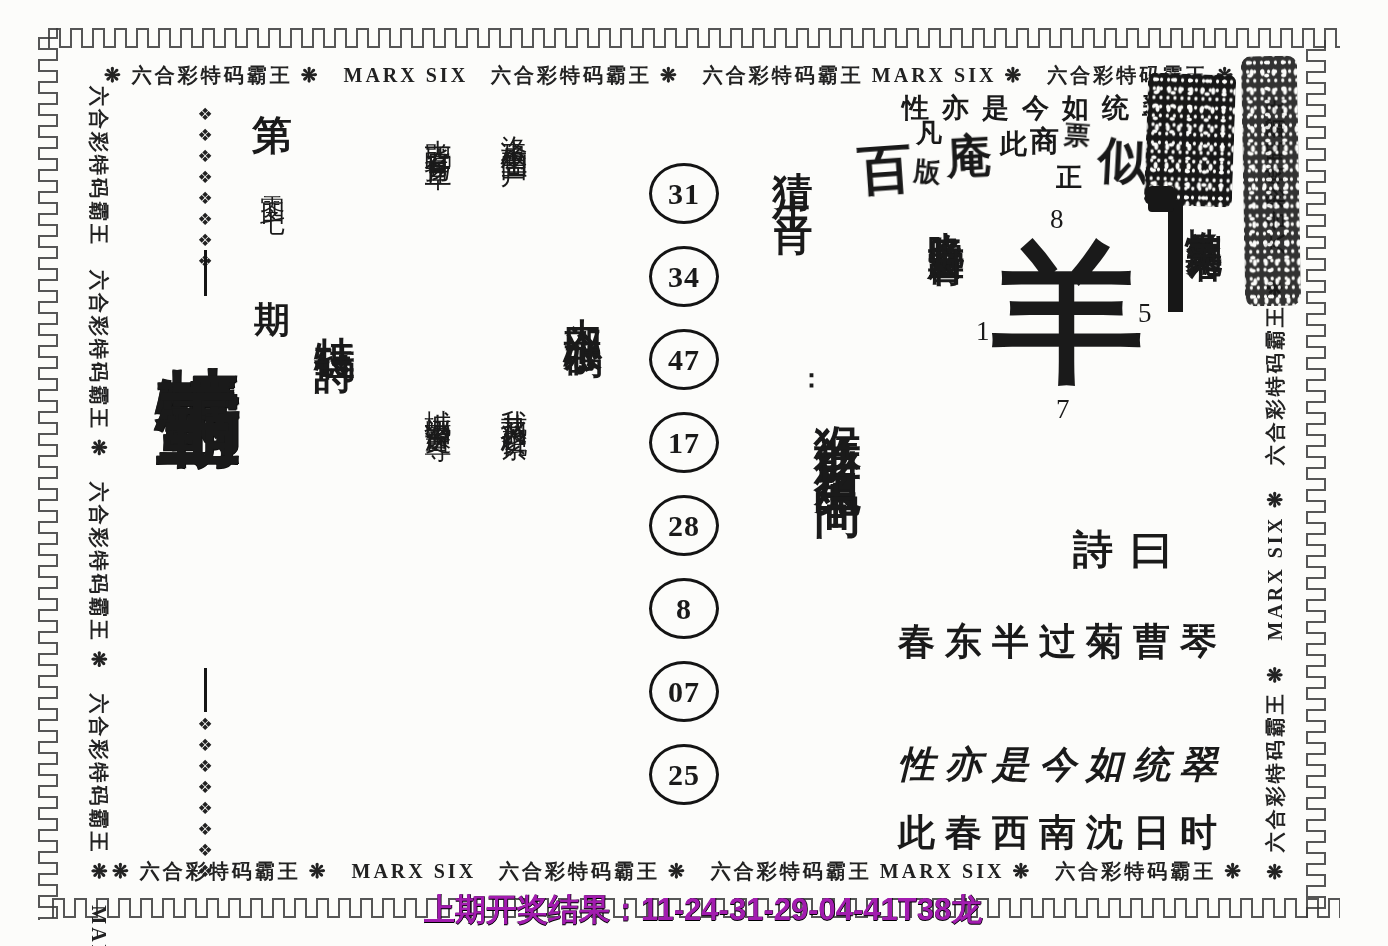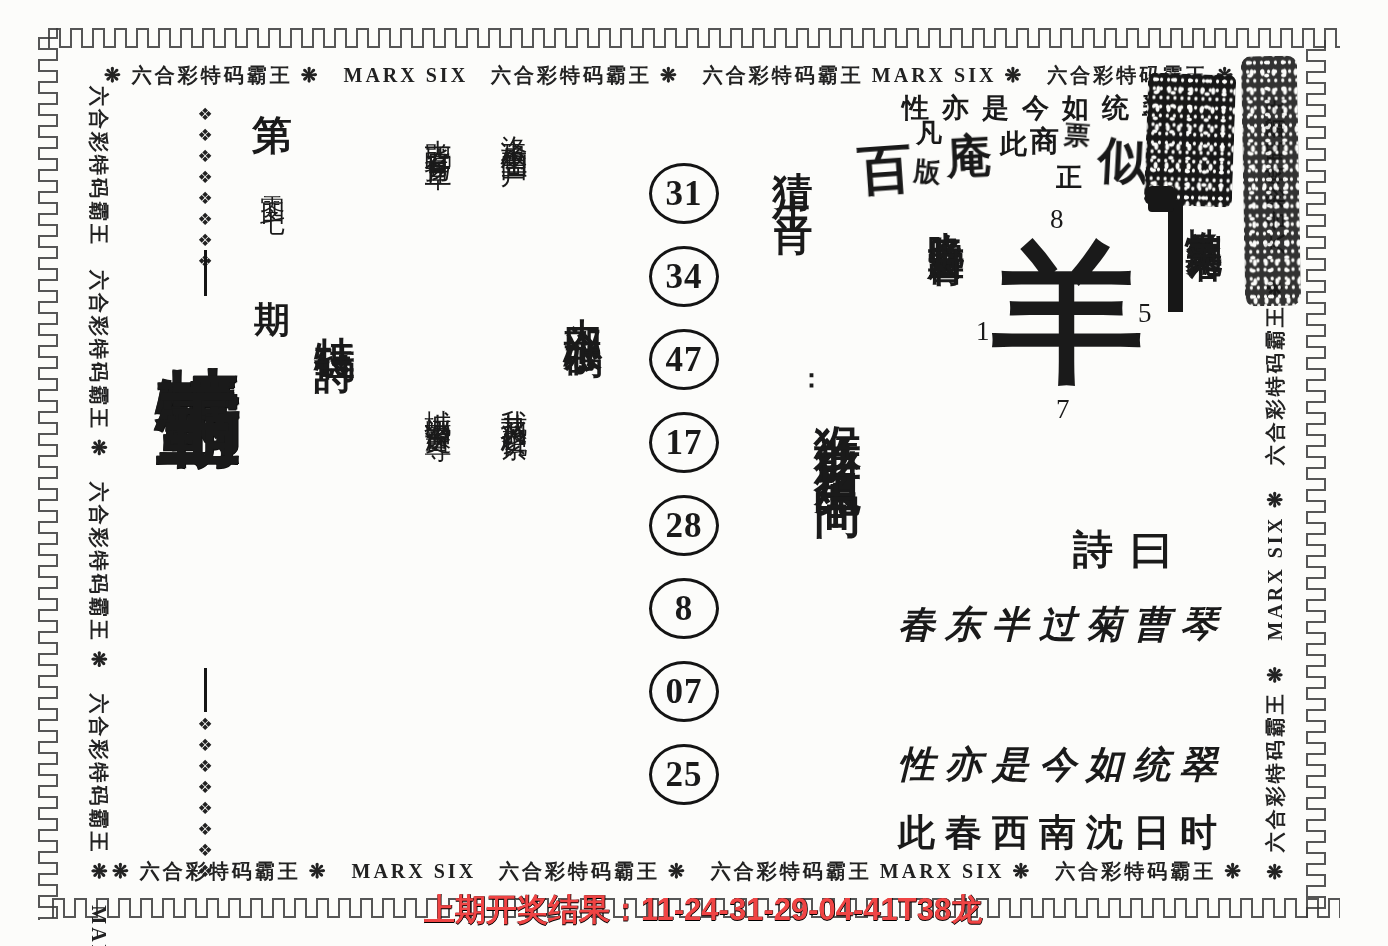--- a/index.html
+++ b/index.html
@@ -26,21 +26,21 @@
   .title{font-size:84px;font-weight:900;letter-spacing:10px;
          text-shadow:1px 0 #111,0 1px #111;}
   .orn{font-size:17px;letter-spacing:1px;color:#222;}
   .rule{position:absolute;width:3px;background:#151515;}
   .poemtitle{font-size:40px;font-weight:900;letter-spacing:8px;filter:blur(.3px);}
   .verse{font-size:27px;letter-spacing:4px;font-weight:500;}
   .label-v{font-size:38px;font-weight:700;letter-spacing:6px;filter:blur(.2px);}
   
   .circ{position:absolute;left:649px;width:64px;height:55px;border:3px solid #141414;border-radius:50%;
         display:flex;align-items:center;justify-content:center;
-        font-size:35px;font-weight:600;letter-spacing:1px;}
+        font-size:30px;font-weight:600;letter-spacing:1px;}
   
   .zlabel{font-size:40px;font-weight:600;letter-spacing:22px;}
   .zanswer{font-size:47px;font-weight:800;letter-spacing:11px;filter:blur(.2px);}
   .zsep{font-size:26px;font-weight:900;}
   .hintcol{font-size:36px;font-weight:600;letter-spacing:3px;}
   .bigchar{font-size:152px;font-weight:900;line-height:.95;}
   .cnum{font-size:27px;font-weight:500;}
   
   .p2title{font-size:40px;font-weight:900;letter-spacing:18px;filter:blur(.3px);margin-left:27px;}
   .p2row{position:absolute;left:898px;font-size:37px;font-weight:600;letter-spacing:10px;white-space:nowrap;}
@@ -63,21 +63,21 @@
                          radial-gradient(#fcfcfa 1.5px,transparent 2.5px),
                          radial-gradient(#fcfcfa 1px,transparent 2px);
         background-size:17px 13px,11px 19px,7px 9px;
         background-position:0 0,5px 7px,3px 2px;}
   .blobA{left:1146px;top:74px;width:88px;height:132px;transform:rotate(2deg);}
   .blobA-tail{position:absolute;left:1168px;top:200px;width:15px;height:112px;background:#171717;}
   .blobA-foot{position:absolute;left:1148px;top:186px;width:26px;height:26px;background:#171717;border-radius:4px;}
   .blobB{left:1243px;top:56px;width:56px;height:250px;opacity:.88;transform:rotate(-1deg);
          border-radius:10px;}
   
-  .footer{position:absolute;left:424px;top:889px;font-size:31px;font-weight:900;color:#ef4444;
+  .footer{position:absolute;left:424px;top:889px;font-size:31px;font-weight:900;color:#a21caf;
           white-space:nowrap;text-shadow:.7px 0 #000,0 .7px #000;
           font-family:"Liberation Sans","DejaVu Sans",sans-serif;}
 </style>
 </head>
 <body>
 
 <div class="page">
 
   <div class="mh abs" style="left:48px;top:28px;width:1292px;"></div>
   <div class="mh abs" style="left:52px;top:898px;width:1288px;"></div>
@@ -139,19 +139,19 @@
     <span>票</span>
     <span>正</span>
     <span>似</span>
   </div>
   <div class="blob blobA"></div>
   <div class="blobA-tail"></div>
   <div class="blobA-foot"></div>
   <div class="blob blobB"></div>
 
   <div class="abs p2title" style="left:1046px;top:522px;">詩曰</div>
-  <div class="p2row" style="top:600px;font-style:italic;">春东半过菊曹琴</div>
+  <div class="p2row" style="top:617px;">春东半过菊曹琴</div>
   <div class="p2row" style="top:740px;font-style:italic;">性亦是今如统翠</div>
   <div class="p2row" style="top:808px;">此春西南沈日时</div>
 
   <div class="footer">上期开奖结果：11-24-31-29-04-41T38龙</div>
 
 </div>
 
 </body></html>

